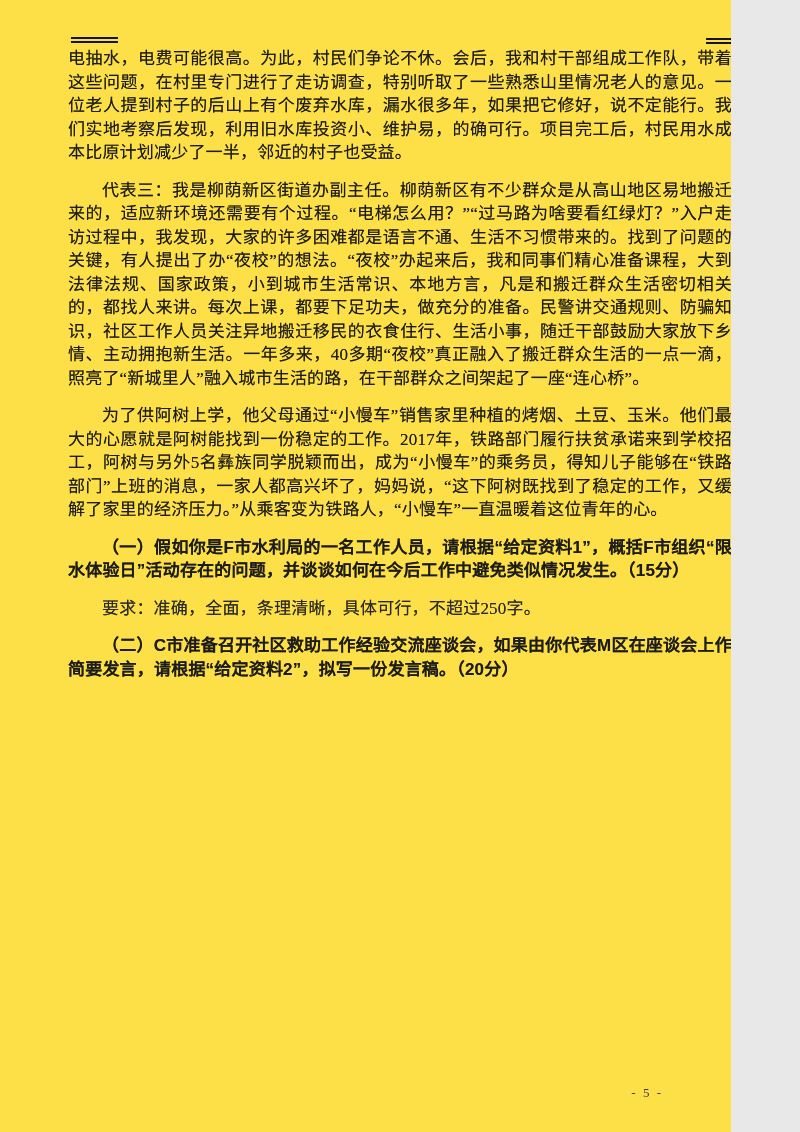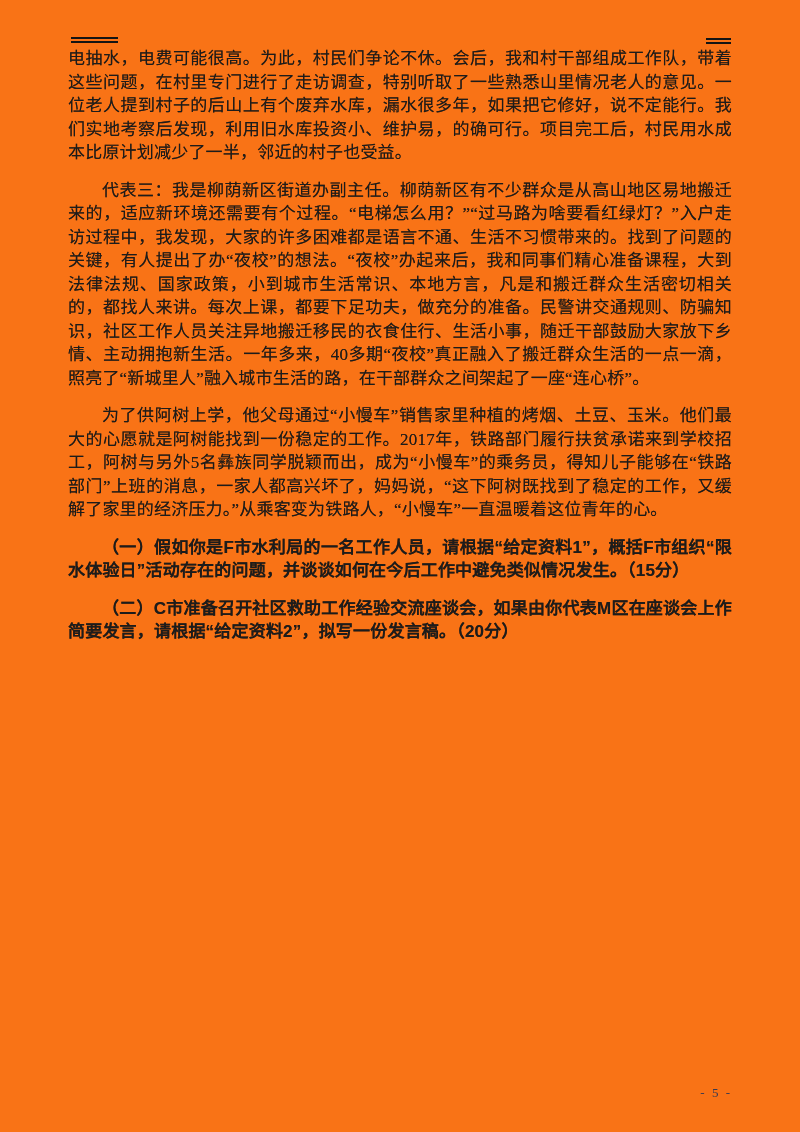--- a/index.html
+++ b/index.html
@@ -2,26 +2,27 @@
 <html lang="zh-CN"><head>
 <meta charset="utf-8">
 <style>
   html, body {
     margin: 0;
     padding: 0;
     background: #e8e8e8;
   }
   .page {
     position: relative;
-    width: 800px;
+    width: 704px;
     height: 1132px;
-    background: #f97316;
+    background: #fde047;
     overflow: hidden;
     font-family: "Liberation Serif", "DejaVu Serif", serif;
     color: #1c1c1c;
+    padding-left: 27px;
   }
   
   .corner-mark {
     position: absolute;
     height: 2px;
     border-top: 2px solid #141414;
     border-bottom: 2px solid #141414;
   }
   .corner-mark.left  { left: 71px;  top: 37px; width: 47px; }
   .corner-mark.right { left: 706px; top: 38px; width: 25px; }
@@ -72,18 +73,19 @@
   <div class="corner-mark left"></div>
   <div class="corner-mark right"></div>
 
   <div class="doc-body">
     <p>电抽水，电费可能很高。为此，村民们争论不休。会后，我和村干部组成工作队，带着这些问题，在村里专门进行了走访调查，特别听取了一些熟悉山里情况老人的意见。一位老人提到村子的后山上有个废弃水库，漏水很多年，如果把它修好，说不定能行。我们实地考察后发现，利用旧水库投资小、维护易，的确可行。项目完工后，村民用水成本比原计划减少了一半，邻近的村子也受益。</p>
     <p class="indent">代表三：我是柳荫新区街道办副主任。柳荫新区有不少群众是从高山地区易地搬迁来的，适应新环境还需要有个过程。“电梯怎么用？”“过马路为啥要看红绿灯？”入户走访过程中，我发现，大家的许多困难都是语言不通、生活不习惯带来的。找到了问题的关键，有人提出了办“夜校”的想法。“夜校”办起来后，我和同事们精心准备课程，大到法律法规、国家政策，小到城市生活常识、本地方言，凡是和搬迁群众生活密切相关的，都找人来讲。每次上课，都要下足功夫，做充分的准备。民警讲交通规则、防骗知识，社区工作人员关注异地搬迁移民的衣食住行、生活小事，随迁干部鼓励大家放下乡情、主动拥抱新生活。一年多来，40多期“夜校”真正融入了搬迁群众生活的一点一滴，照亮了“新城里人”融入城市生活的路，在干部群众之间架起了一座“连心桥”。</p>
     <p class="indent">为了供阿树上学，他父母通过“小慢车”销售家里种植的烤烟、土豆、玉米。他们最大的心愿就是阿树能找到一份稳定的工作。2017年，铁路部门履行扶贫承诺来到学校招工，阿树与另外5名彝族同学脱颖而出，成为“小慢车”的乘务员，得知儿子能够在“铁路部门”上班的消息，一家人都高兴坏了，妈妈说，“这下阿树既找到了稳定的工作，又缓解了家里的经济压力。”从乘客变为铁路人，“小慢车”一直温暖着这位青年的心。</p>
 
 
     <p class="indent strong">（一）假如你是F市水利局的一名工作人员，请根据“给定资料1”，概括F市组织“限水体验日”活动存在的问题，并谈谈如何在今后工作中避免类似情况发生。（15分）</p>
+    <p class="indent req-note">要求：准确，全面，条理清晰，具体可行，不超过250字。</p>
     <p class="indent strong">（二）C市准备召开社区救助工作经验交流座谈会，如果由你代表M区在座谈会上作简要发言，请根据“给定资料2”，拟写一份发言稿。（20分）</p>
   </div>
 
   <div class="page-number">- 5 -</div>
 
 </div>
 
 </body></html>

